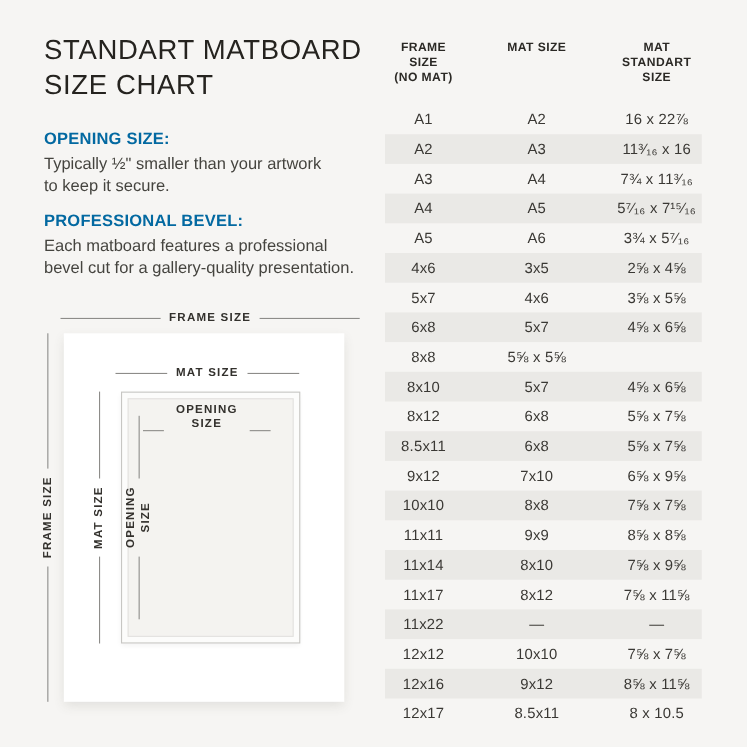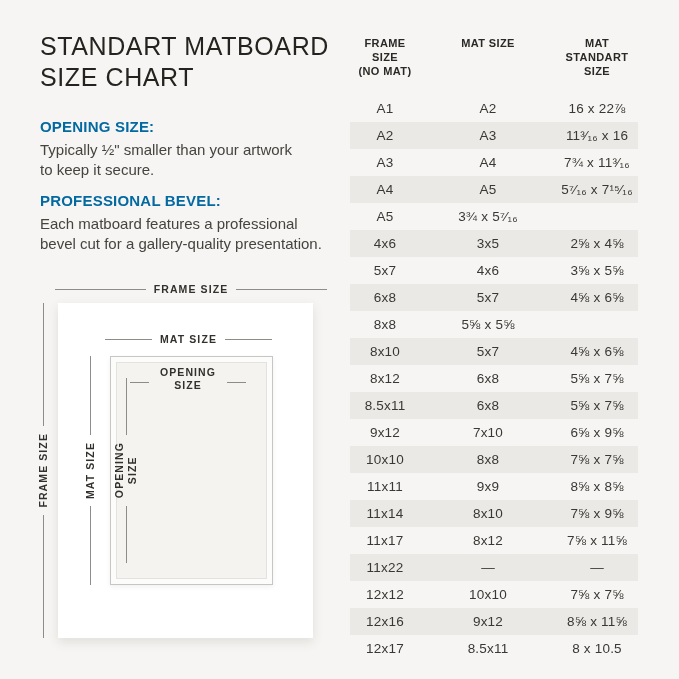--- a/index.html
+++ b/index.html
@@ -41,21 +41,21 @@
   }
 
   .hdim {
     position:absolute; display:flex; align-items:center; gap:8px;
     font-size:10.5px; letter-spacing:1.1px; font-weight:700; color:#33312d;
   }
   .hdim .line { flex:1; height:1px; background:#8d8c89; }
   .hdim .lbl { white-space:pre-line; text-align:center; line-height:13px; }
   .hdim-frame { left:25px; right:3px; top:5px; }
   .hdim-mat { left:75px; width:167px; top:55px; }
-  .hdim-opening { left:100px; width:116px; top:88px; align-items:center;gap:11px; }
+  .hdim-opening { left:100px; width:116px; top:88px; align-items:flex-end;gap:11px; }
   .hdim-opening .line { margin-top:6px; }
 
   .vdim { position:absolute; display:flex; flex-direction:column; align-items:center; }
   .vdim .line { width:1px; flex:1; background:#8d8c89; }
   .vdim .lbl {
     writing-mode:vertical-rl; transform:rotate(180deg);
     font-size:10.5px; letter-spacing:1.1px; font-weight:700; color:#33312d;
     line-height:13px; margin:7px 0; white-space:pre-line; text-align:center;
   }
   .vdim-frame   { left:6px;  top:25px;  width:14px; height:335px; }
@@ -173,20 +173,21 @@
         <div class="td">A4</div>
         <div class="td">7¾ x 11³⁄₁₆</div>
       </div>
       <div class="trow">
         <div class="td">A4</div>
         <div class="td">A5</div>
         <div class="td">5⁷⁄₁₆ x 7¹⁵⁄₁₆</div>
       </div>
       <div class="trow">
         <div class="td">A5</div>
+        <div class="td">A6</div>
         <div class="td">3¾ x 5⁷⁄₁₆</div>
       </div>
       <div class="trow">
         <div class="td">4x6</div>
         <div class="td">3x5</div>
         <div class="td">2⅝ x 4⅝</div>
       </div>
       <div class="trow">
         <div class="td">5x7</div>
         <div class="td">4x6</div>

